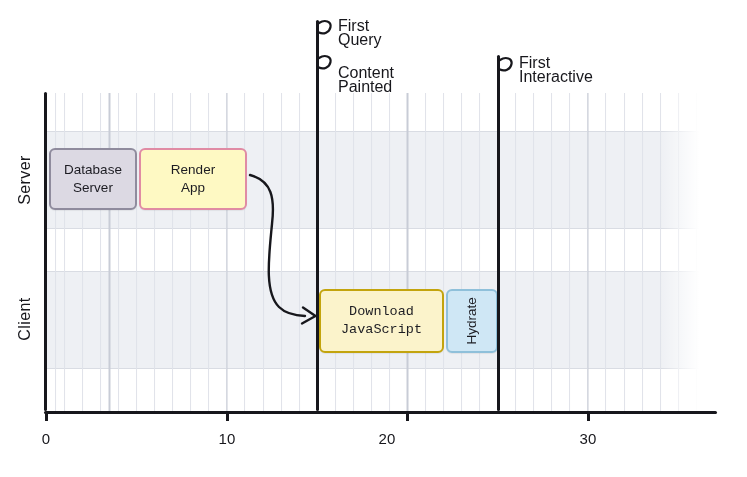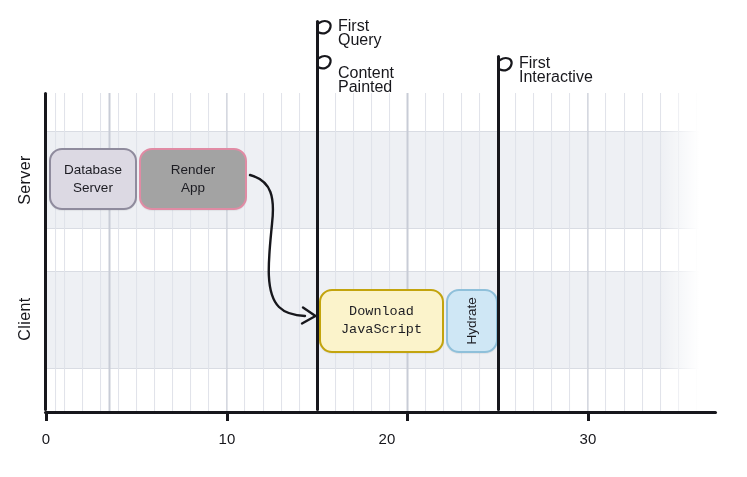--- a/index.html
+++ b/index.html
@@ -40,28 +40,28 @@
     font-size:16px;font-weight:500;letter-spacing:.4px;white-space:nowrap;z-index:6;
   }
   
   .pole{position:absolute;width:3px;background:#17171c;z-index:5;border-radius:2px;}
   #pole-paint{left:316px;top:20px;height:391px;}
   #pole-interactive{left:497px;top:55px;height:356px;}
   .milestone-label{position:absolute;z-index:7;font-size:16px;line-height:13.5px;font-weight:500;}
   .milestone-label span{display:block;}
   
   .task{
-    position:absolute;z-index:4;box-sizing:border-box;border:2px solid;border-radius:13px;
+    position:absolute;z-index:4;box-sizing:border-box;border:2px solid;border-radius:6px;
     display:flex;align-items:center;justify-content:center;text-align:center;
     font-size:13.5px;line-height:1.3;font-weight:500;color:#1c1c22;
     box-shadow:0 1px 1px rgba(0,0,0,0.06);
   }
   .task span{display:block;}
   #task-db{left:49px;top:148px;width:88px;height:62px;background:#dcd9e3;border-color:#8f8b9d;}
-  #task-render{left:139px;top:148px;width:108px;height:62px;background:#a3a3a3;border-color:#e08ba4;}
+  #task-render{left:139px;top:148px;width:108px;height:62px;background:#fef9c3;border-color:#e08ba4;}
   #task-download{left:319px;top:289px;width:125px;height:64px;background:#fbf3cb;border-color:#c3a40d;font-family:Liberation Mono, monospace;}
   #task-hydrate{left:446px;top:289px;width:52px;height:64px;background:#cfe7f5;border-color:#8fc0da;}
   #task-hydrate .rot{transform:rotate(-90deg);white-space:nowrap;}
   
   .overlay{position:absolute;left:0;top:0;width:747px;height:477px;z-index:7;pointer-events:none;}
 </style>
 </head>
 <body>
 
 <div id="stage">

